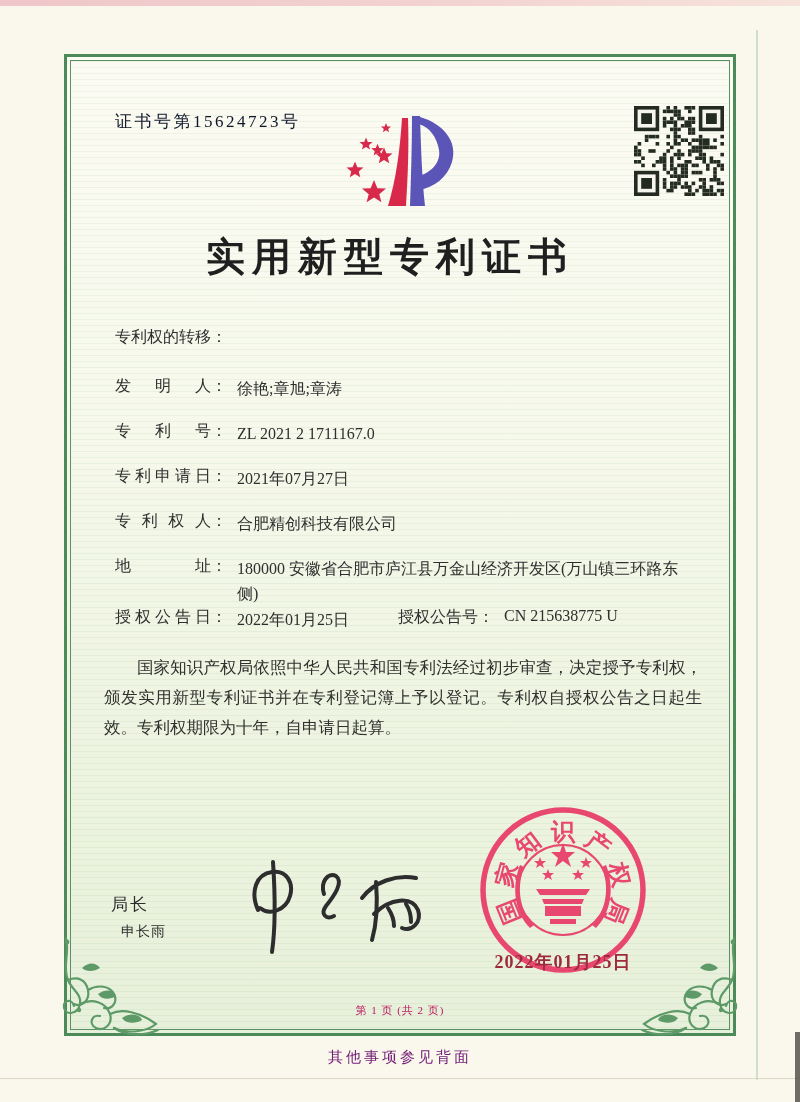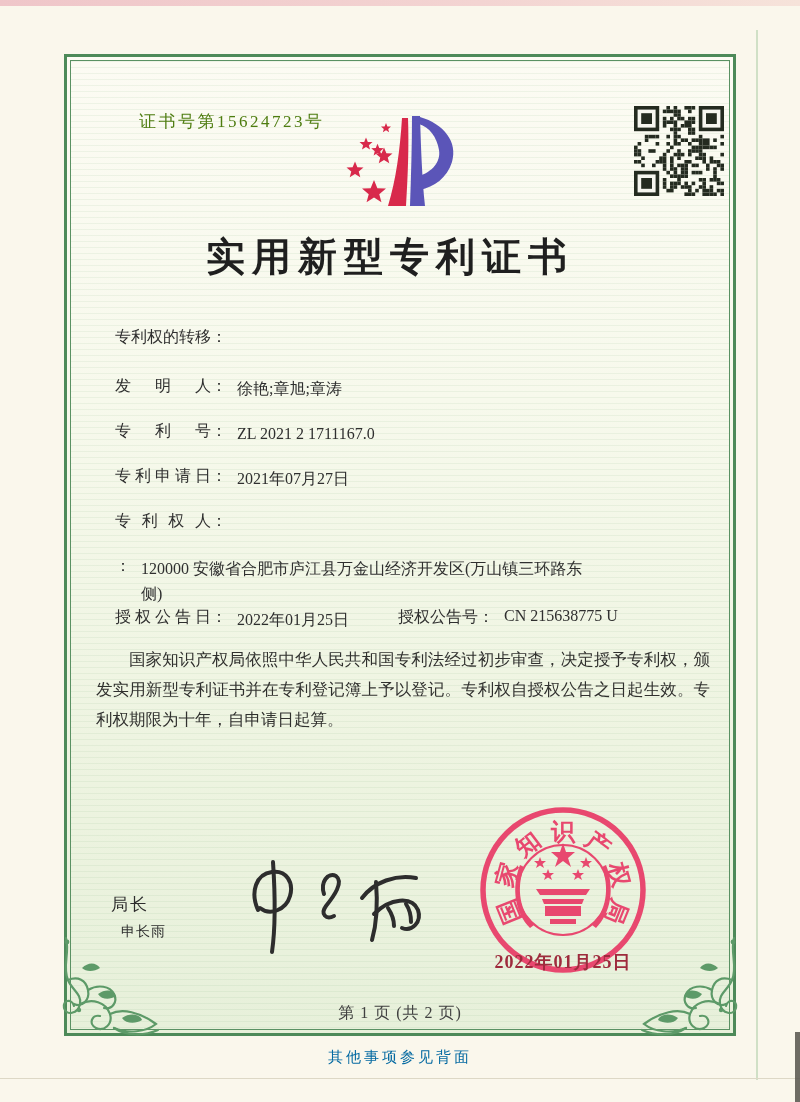--- a/index.html
+++ b/index.html
@@ -28,55 +28,55 @@
   .frame-inner{
     position:absolute;inset:3px;border:1px solid #5a9163;
     background:repeating-linear-gradient(180deg,
       rgba(118,170,118,0.10) 0px, rgba(118,170,118,0.10) 1px,
       rgba(255,255,255,0) 1px, rgba(255,255,255,0) 6px);
   }
   .flourish{position:absolute;width:112px;height:112px;z-index:4;}
   .flourish.bl{left:52px;top:932px;}
   .flourish.br{right:52px;top:932px;transform:scaleX(-1);}
 
-  .cert-no{position:absolute;left:115px;top:110px;font-size:17px;letter-spacing:2.5px;color:#4d7c0f;margin-left:24px;}
+  .cert-no{position:absolute;left:115px;top:110px;font-size:17px;letter-spacing:2.5px;color:#0f172a;}
   .logo{position:absolute;left:340px;top:104px;}
   .qr{position:absolute;left:634px;top:106px;width:90px;height:90px;}
 
   .title{
     position:absolute;left:0;top:230px;width:780px;text-align:center;
     font-size:39px;font-weight:bold;letter-spacing:7px;color:#1f1f1f;
   }
 
   .field{position:absolute;left:115px;font-size:16px;color:#2f2f2f;display:flex;}
   .field .lbl{display:inline-block;width:96px;text-align:justify;text-align-last:justify;flex:none;}
   .field .colon{flex:none;}
   .field .val{margin-left:10px;max-width:460px;line-height:25px;}
   .field2{position:absolute;left:398px;font-size:16px;color:#2f2f2f;display:flex;}
   .field2 .lbl{display:inline-block;width:80px;text-align:justify;text-align-last:justify;flex:none;font-family:Liberation Serif, serif;}
   .field2 .val{margin-left:10px;}
 
   .paras{position:absolute;left:96px;top:645px;width:614px;font-size:16.5px;
     line-height:30px;text-align:justify;color:#30302e;}
-  .paras p{margin:0;text-indent:2em;}
+  .paras p{margin:8px;text-indent:2em;}
 
   .signer-title{position:absolute;left:111px;top:893px;font-size:17px;color:#2d2d2d;
     font-family:"Liberation Sans","DejaVu Sans",sans-serif;letter-spacing:2px;}
   .signer-name{position:absolute;left:121px;top:923px;font-size:14px;color:#2d2d2d;
     font-family:"Liberation Sans","DejaVu Sans",sans-serif;letter-spacing:1px;}
   .signature{position:absolute;left:228px;top:852px;z-index:5;}
 
   .seal{position:absolute;left:478px;top:805px;z-index:5;}
   .seal-date{position:absolute;left:468px;top:950px;width:190px;text-align:center;
     font-size:18px;font-weight:bold;color:#9e2b3d;letter-spacing:1px;z-index:6;}
 
   .page-info{position:absolute;left:0;top:1003px;width:800px;text-align:center;
-    font-size:16px;color:#404040;letter-spacing:1px;z-index:5;}
+    font-size:11px;color:#be185d;letter-spacing:1px;z-index:5;}
   .back-note{position:absolute;left:0;top:1048px;width:800px;text-align:center;
-    font-size:15px;color:#0369a1;letter-spacing:3px;}
+    font-size:15px;color:#701a75;letter-spacing:3px;}
 </style>
 </head>
 <body>
 
 <div class="scan-top-strip"></div>
 <div class="scan-right-edge"></div>
 <div class="scan-bottom-line"></div>
 <div class="scan-corner"></div>
 
 <div class="frame">
@@ -361,24 +361,26 @@
   <span class="val">ZL 2021 2 1711167.0</span>
 </div>
 <div class="field" style="top:466px">
   <span class="lbl">专利申请日</span>
     <span class="colon">：</span>
   <span class="val">2021年07月27日</span>
 </div>
 <div class="field" style="top:511px">
   <span class="lbl">专利权人</span>
     <span class="colon">：</span>
+  <span class="val">合肥精创科技有限公司</span>
 </div>
 <div class="field" style="top:556px">
-    <span class="colon">：</span>
-  <span class="val">120000 安徽省合肥市庐江县万金山经济开发区(万山镇三环路东侧)</span>
+  <span class="lbl">地址</span>
+    <span class="colon">：</span>
+  <span class="val">180000 安徽省合肥市庐江县万金山经济开发区(万山镇三环路东侧)</span>
 </div>
 <div class="field" style="top:607px">
   <span class="lbl">授权公告日</span>
     <span class="colon">：</span>
   <span class="val">2022年01月25日</span>
 </div>
 <div class="field2" style="top:607px">
   <span class="lbl">授权公告号</span>
     <span class="colon">：</span>
   <span class="val">CN 215638775 U</span>

